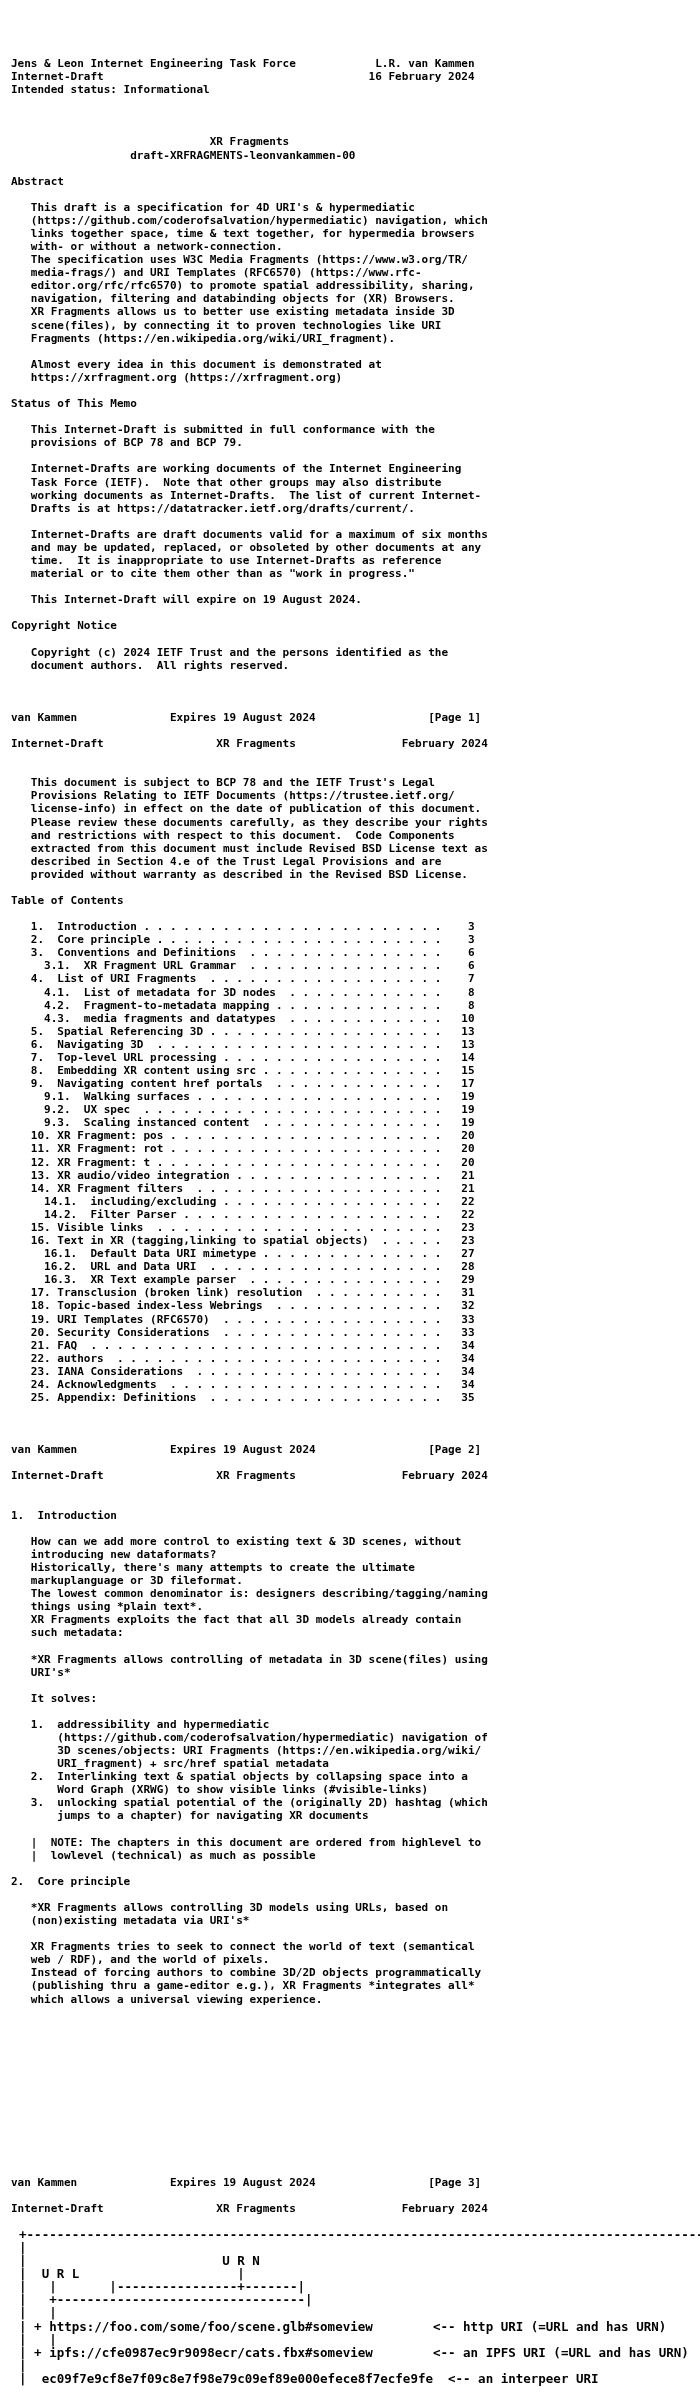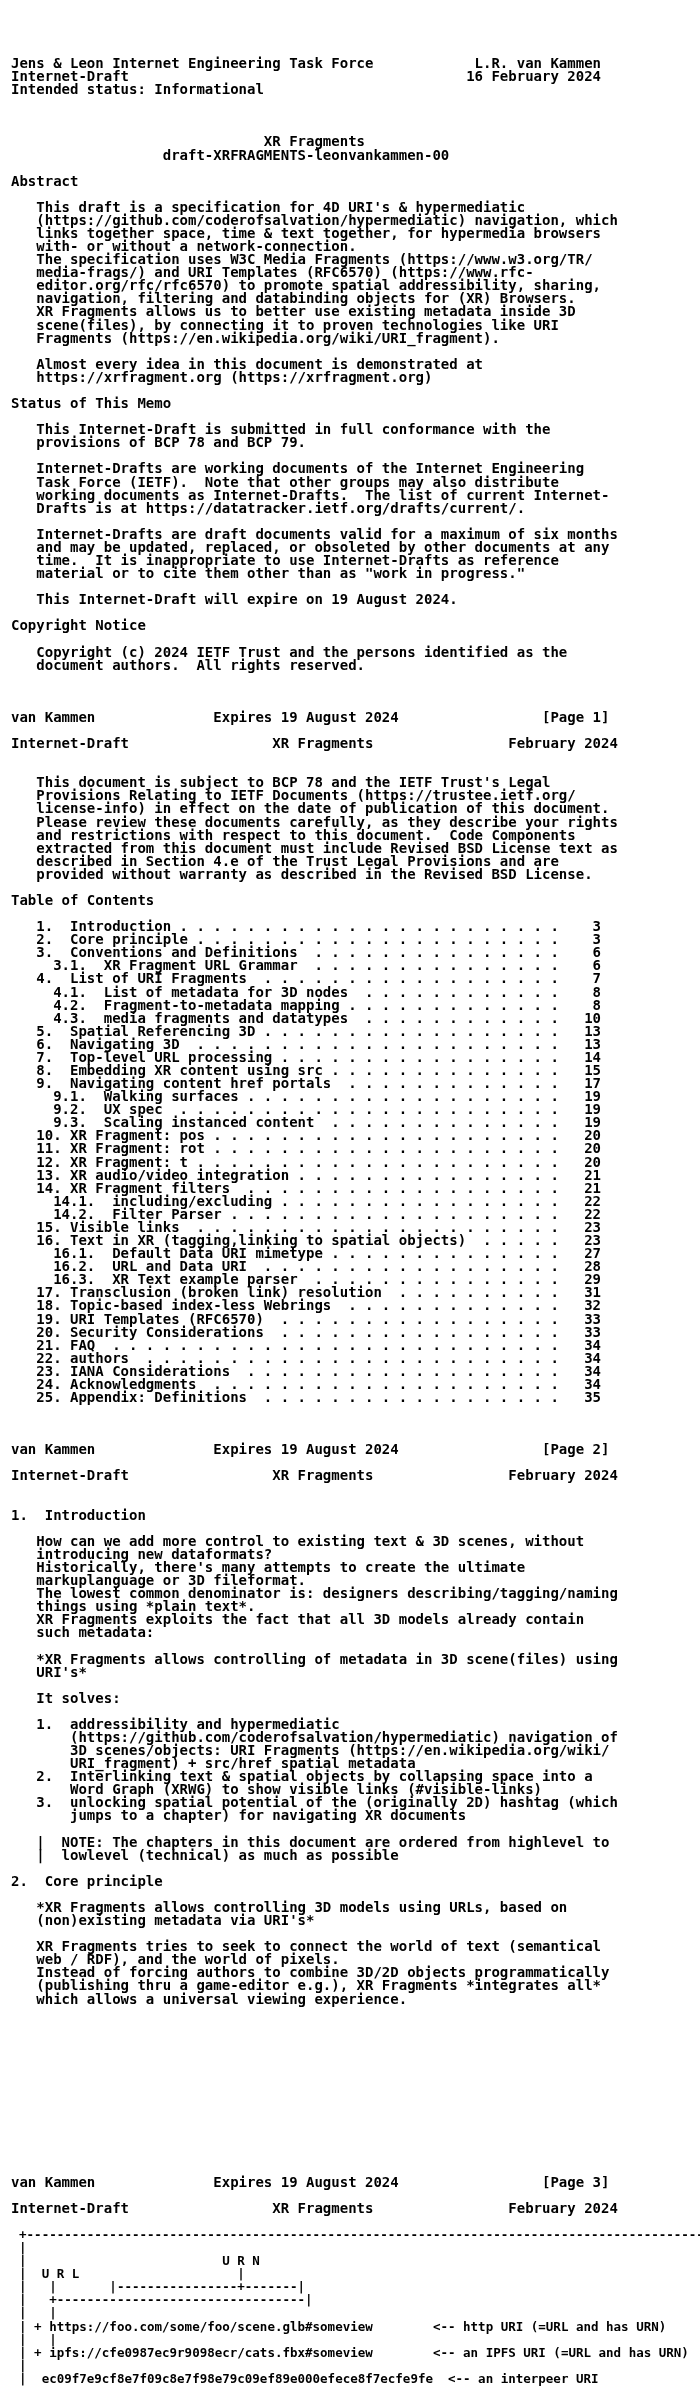--- a/index.html
+++ b/index.html
@@ -17,21 +17,21 @@
     color: #000000;
     overflow: hidden;
   }
   pre {
     margin: 0;
     white-space: pre;
   }
   .rfc-body {
     padding: 57px 0 0 11px;
     font-family: "DejaVu Sans Mono", "Liberation Mono", monospace;
-    font-size: 14px;
+    font-size: 11px;
     font-weight: bold;
     line-height: 13.08px;
   }
   .uri-figure {
     padding-left: 4px;
     font-family: "DejaVu Sans Mono", "Liberation Mono", monospace;
     font-size: 12.5px;
     font-weight: bold;
     line-height: 13.08px;
   }

